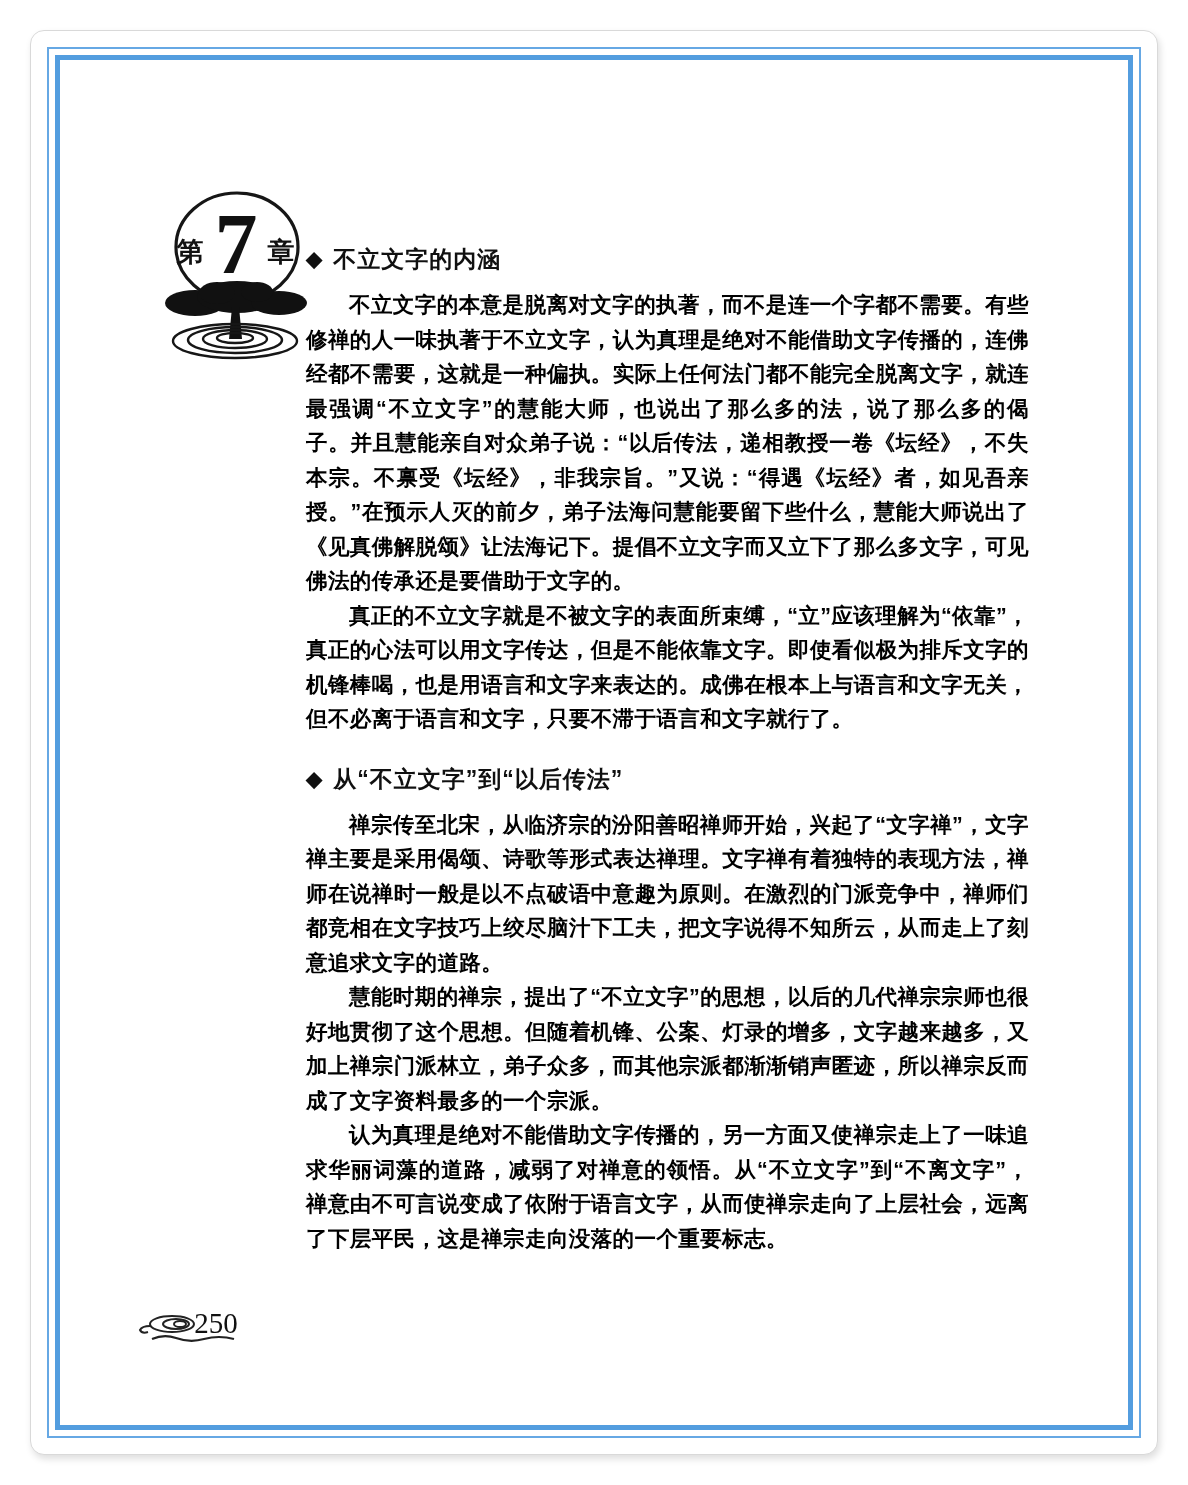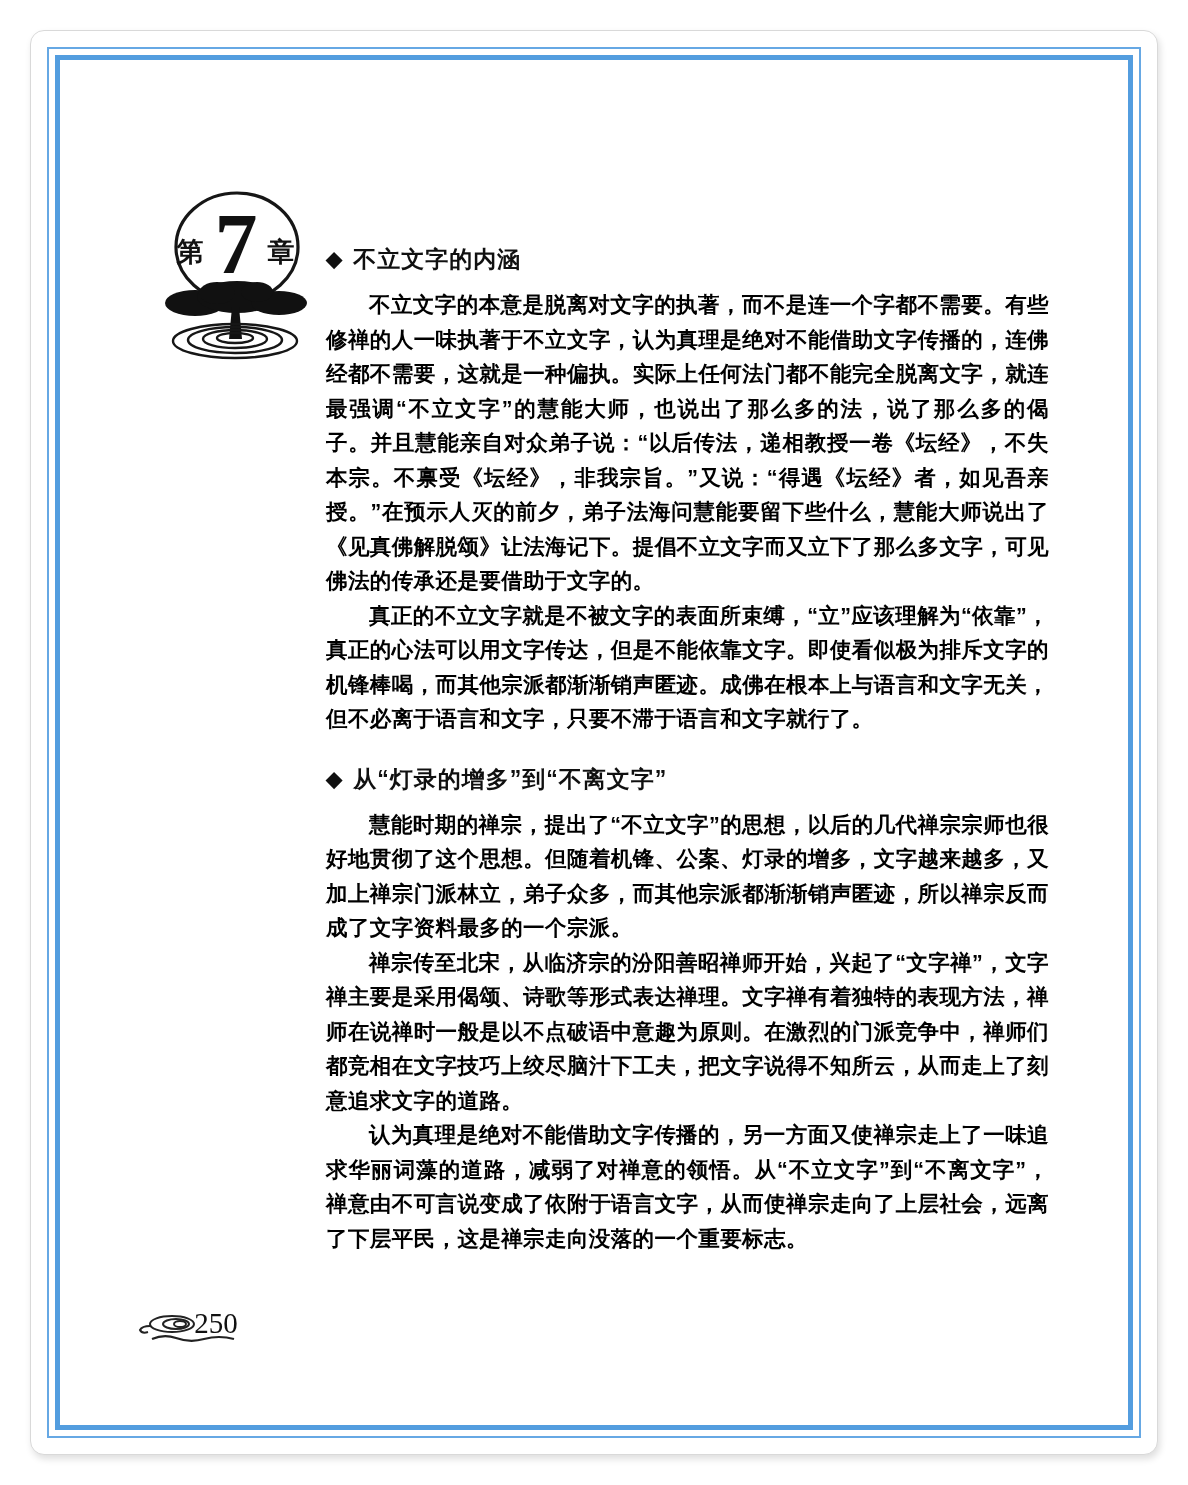--- a/index.html
+++ b/index.html
@@ -34,21 +34,21 @@
     left: 24px; top: 24px; right: 24px; bottom: 24px;
     border: 5px solid #539ddf;
   }
   .emblem {
     position: absolute;
     left: 128px; top: 156px;
     width: 172px; height: 178px;
   }
   .text-col {
     position: absolute;
-    left: 295px; top: 212px;
+    left: 275px; top: 212px;
     width: 723px;
     color: #141414;
   }
   .section-heading {
     margin: 0 0 12px 0;
     font-size: 23px;
     font-weight: bold;
     letter-spacing: 1px;
     line-height: 32px;
     color: #101010;
@@ -110,29 +110,29 @@
       </g>
     </svg>
 
     <div class="text-col">
 
       <div class="section">
         <h2 class="section-heading">
           <span class="diamond">◆</span><span>不立文字的内涵</span>
         </h2>
         <p class="body-par">不立文字的本意是脱离对文字的执著，而不是连一个字都不需要。有些修禅的人一味执著于不立文字，认为真理是绝对不能借助文字传播的，连佛经都不需要，这就是一种偏执。实际上任何法门都不能完全脱离文字，就连最强调“不立文字”的慧能大师，也说出了那么多的法，说了那么多的偈子。并且慧能亲自对众弟子说：“以后传法，递相教授一卷《坛经》，不失本宗。不禀受《坛经》，非我宗旨。”又说：“得遇《坛经》者，如见吾亲授。”在预示人灭的前夕，弟子法海问慧能要留下些什么，慧能大师说出了《见真佛解脱颂》让法海记下。提倡不立文字而又立下了那么多文字，可见佛法的传承还是要借助于文字的。</p>
-        <p class="body-par">真正的不立文字就是不被文字的表面所束缚，“立”应该理解为“依靠”，真正的心法可以用文字传达，但是不能依靠文字。即使看似极为排斥文字的机锋棒喝，而其他宗派都渐渐销声匿迹。成佛在根本上与语言和文字无关，但不必离于语言和文字，只要不滞于语言和文字就行了。</p>
+        <p class="body-par">真正的不立文字就是不被文字的表面所束缚，“立”应该理解为“依靠”，真正的心法可以用文字传达，但是不能依靠文字。即使看似极为排斥文字的机锋棒喝，也是用语言和文字来表达的。成佛在根本上与语言和文字无关，但不必离于语言和文字，只要不滞于语言和文字就行了。</p>
       </div>
 
       <div class="section">
         <h2 class="section-heading">
-          <span class="diamond">◆</span><span>从“灯录的增多”到“不离文字”</span>
+          <span class="diamond">◆</span><span>从“不立文字”到“以后传法”</span>
         </h2>
+        <p class="body-par">禅宗传至北宋，从临济宗的汾阳善昭禅师开始，兴起了“文字禅”，文字禅主要是采用偈颂、诗歌等形式表达禅理。文字禅有着独特的表现方法，禅师在说禅时一般是以不点破语中意趣为原则。在激烈的门派竞争中，禅师们都竞相在文字技巧上绞尽脑汁下工夫，把文字说得不知所云，从而走上了刻意追求文字的道路。</p>
         <p class="body-par">慧能时期的禅宗，提出了“不立文字”的思想，以后的几代禅宗宗师也很好地贯彻了这个思想。但随着机锋、公案、灯录的增多，文字越来越多，又加上禅宗门派林立，弟子众多，而其他宗派都渐渐销声匿迹，所以禅宗反而成了文字资料最多的一个宗派。</p>
-        <p class="body-par">禅宗传至北宋，从临济宗的汾阳善昭禅师开始，兴起了“文字禅”，文字禅主要是采用偈颂、诗歌等形式表达禅理。文字禅有着独特的表现方法，禅师在说禅时一般是以不点破语中意趣为原则。在激烈的门派竞争中，禅师们都竞相在文字技巧上绞尽脑汁下工夫，把文字说得不知所云，从而走上了刻意追求文字的道路。</p>
         <p class="body-par">认为真理是绝对不能借助文字传播的，另一方面又使禅宗走上了一味追求华丽词藻的道路，减弱了对禅意的领悟。从“不立文字”到“不离文字”，禅意由不可言说变成了依附于语言文字，从而使禅宗走向了上层社会，远离了下层平民，这是禅宗走向没落的一个重要标志。</p>
       </div>
 
     </div>
 
     <svg class="footer" viewBox="0 0 130 50">
       <g fill="none" stroke="#222" stroke-width="2">
         <ellipse cx="38" cy="21" rx="22" ry="8"></ellipse>
         <ellipse cx="42" cy="21" rx="13" ry="5"></ellipse>
         <ellipse cx="46" cy="21" rx="6" ry="3"></ellipse>

